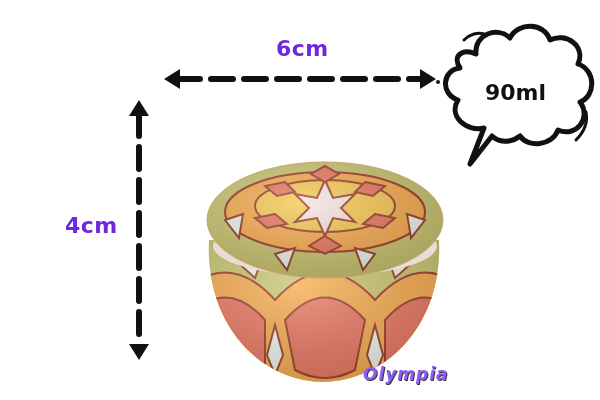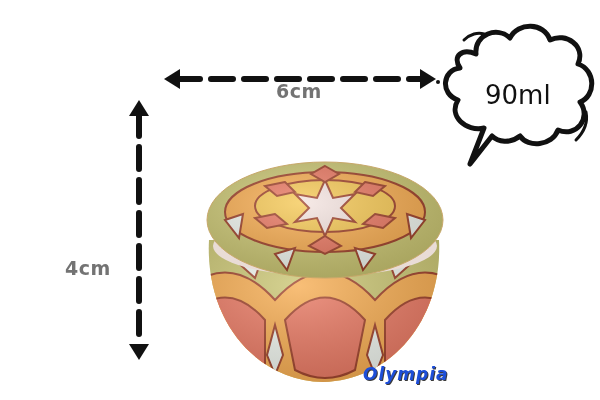--- a/index.html
+++ b/index.html
@@ -1,20 +1,20 @@
 <!DOCTYPE html>
 <html><head>
 <meta charset="utf-8">
 <style>
   html, body { margin: 0; padding: 0; background: #ffffff; }
   body { width: 600px; height: 400px; position: relative; overflow: hidden; font-family: "DejaVu Sans", sans-serif; }
   .abs { position: absolute; }
-  .dim-label { font-family: "DejaVu Sans", sans-serif; font-weight: bold; color: #737373; font-size: 19px; letter-spacing: 0.5px; margin-top: 44px; }
-  .bubble-label { font-family: "DejaVu Sans", sans-serif; font-weight: normal; color: #111; font-size: 26px; }
-  .brand { font-family: "DejaVu Sans", sans-serif; font-weight: bold; font-style: italic; color: #1d4ed8; font-size: 17px; letter-spacing: 1px;
+  .dim-label { font-family: "DejaVu Sans", sans-serif; font-weight: bold; color: #6d28d9; font-size: 22px; letter-spacing: 0.5px; }
+  .bubble-label { font-family: "DejaVu Sans", sans-serif; font-weight: bold; color: #111; font-size: 22px; }
+  .brand { font-family: "DejaVu Sans", sans-serif; font-weight: bold; font-style: italic; color: #8b5cf6; font-size: 17px; letter-spacing: 1px;
            text-shadow: 1px 1px 0 #3a3a3a; }
 </style>
 </head>
 <body>
 
 <svg class="abs" style="left:160px;top:64px" width="280" height="30" viewBox="0 0 280 30">
   <polygon points="4,15 20,5 20,25" fill="#111"></polygon>
   <line x1="18" y1="15" x2="262" y2="15" stroke="#111" stroke-width="6" stroke-dasharray="22,11" stroke-linecap="round"></line>
   <polygon points="276,15 260,5 260,25" fill="#111"></polygon>
 </svg>

